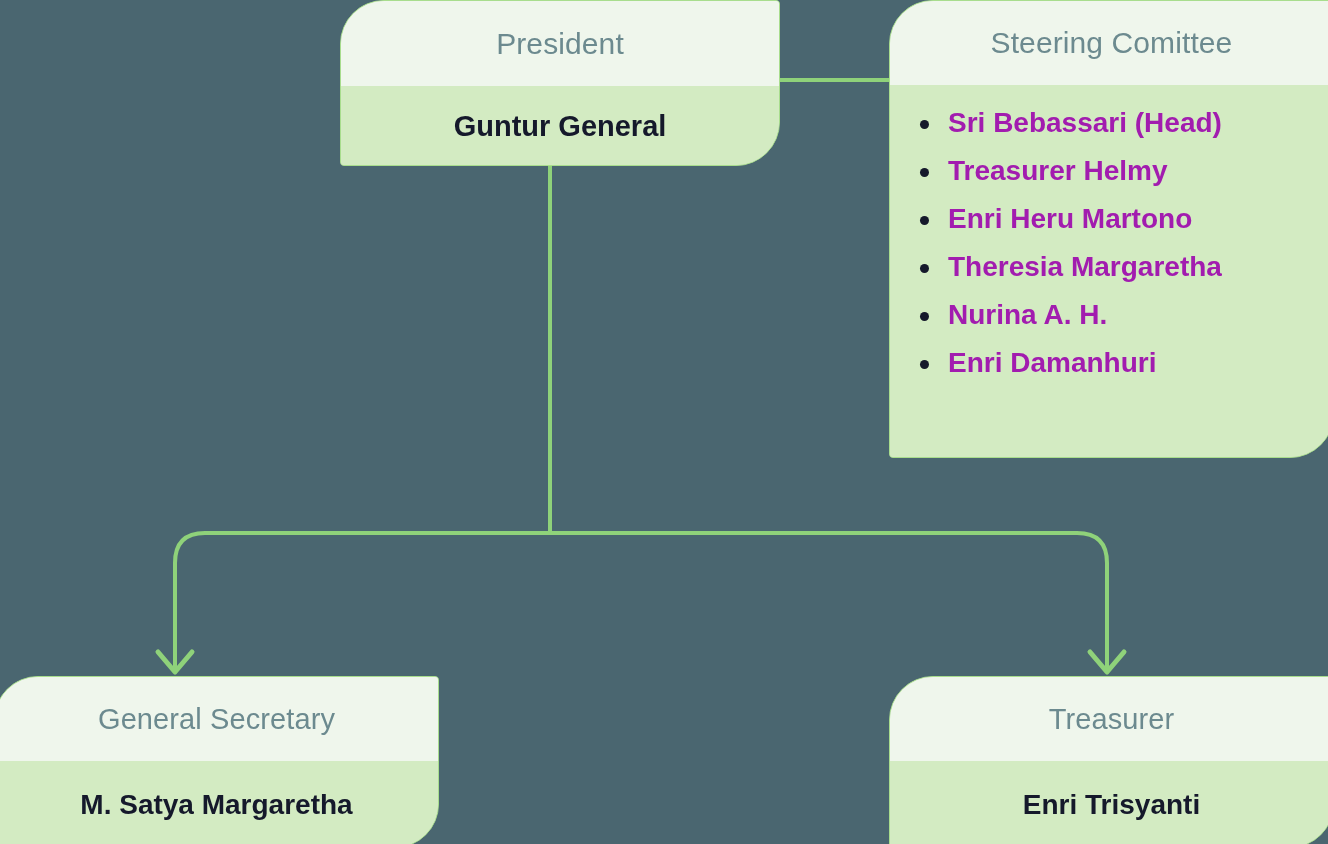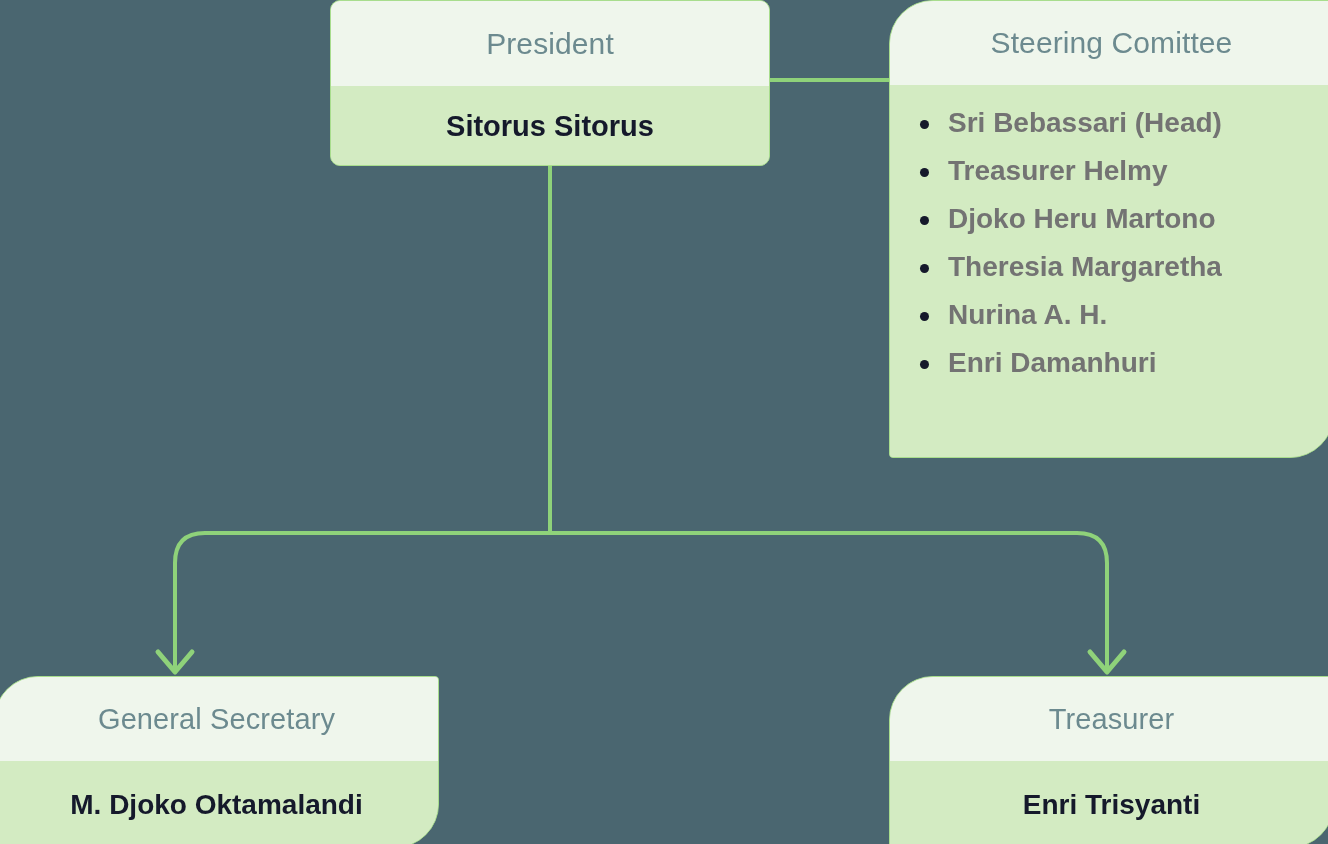--- a/index.html
+++ b/index.html
@@ -51,27 +51,26 @@
     align-items: center;
     justify-content: center;
   }
   .card-body .person {
     font-weight: 700;
     text-align: center;
   }
 
   
   #card-president {
-    left: 330px; top: 0px;
+    left: 340px; top: 0px;
     width: 440px; height: 166px;
     border-top-left-radius: 44px;
     border-top-right-radius: 4px;
     border-bottom-right-radius: 44px;
     border-bottom-left-radius: 4px;
-    border-radius: 10px;
   }
   #card-president .card-header { height: 85px; font-size: 30px; }
   #card-president .card-body   { height: 80px; font-size: 29px; }
 
   
   #card-steering {
     left: 889px; top: 0px;
     width: 445px; height: 458px;
     border-top-left-radius: 44px;
     border-top-right-radius: 4px;
@@ -89,21 +88,21 @@
     margin: 0;
     padding: 0 10px 0 58px;
     list-style: none;
     width: 100%;
     box-sizing: border-box;
   }
   #card-steering li {
     position: relative;
     font-size: 28px;
     font-weight: 700;
-    color: #737373;
+    color: #a21caf;
     line-height: 48px;
     white-space: nowrap;
   }
   #card-steering li::before {
     content: "";
     position: absolute;
     left: -28px;
     top: 21px;
     width: 9px; height: 9px;
     border-radius: 50%;
@@ -148,42 +147,42 @@
     <path d="M 550 533 L 205 533 Q 175 533 175 563 L 175 670" fill="none" stroke="#8fd27a" stroke-width="4" stroke-linecap="round" stroke-linejoin="round"></path>
     <path d="M 158 652 L 175 672 L 192 652" fill="none" stroke="#8fd27a" stroke-width="5" stroke-linecap="round" stroke-linejoin="round"></path>
 
     <path d="M 550 533 L 1077 533 Q 1107 533 1107 563 L 1107 670" fill="none" stroke="#8fd27a" stroke-width="4" stroke-linecap="round" stroke-linejoin="round"></path>
     <path d="M 1090 652 L 1107 672 L 1124 652" fill="none" stroke="#8fd27a" stroke-width="5" stroke-linecap="round" stroke-linejoin="round"></path>
   </svg>
 
   <div class="card" id="card-president">
     <div class="card-header">President</div>
     <div class="card-body">
-      <span class="person">Sitorus Sitorus</span>
+      <span class="person">Guntur General</span>
     </div>
   </div>
 
   <div class="card" id="card-steering">
     <div class="card-header">Steering Comittee</div>
     <div class="card-body">
       <ul>
         <li>Sri Bebassari (Head)</li>
         <li>Treasurer Helmy</li>
-        <li>Djoko Heru Martono</li>
+        <li>Enri Heru Martono</li>
         <li>Theresia Margaretha</li>
         <li>Nurina A. H.</li>
         <li>Enri Damanhuri</li>
       </ul>
     </div>
   </div>
 
   <div class="card" id="card-secretary">
     <div class="card-header">General Secretary</div>
     <div class="card-body">
-      <span class="person">M. Djoko Oktamalandi</span>
+      <span class="person">M. Satya Margaretha</span>
     </div>
   </div>
 
   <div class="card" id="card-treasurer">
     <div class="card-header">Treasurer</div>
     <div class="card-body">
       <span class="person">Enri Trisyanti</span>
     </div>
   </div>
 

